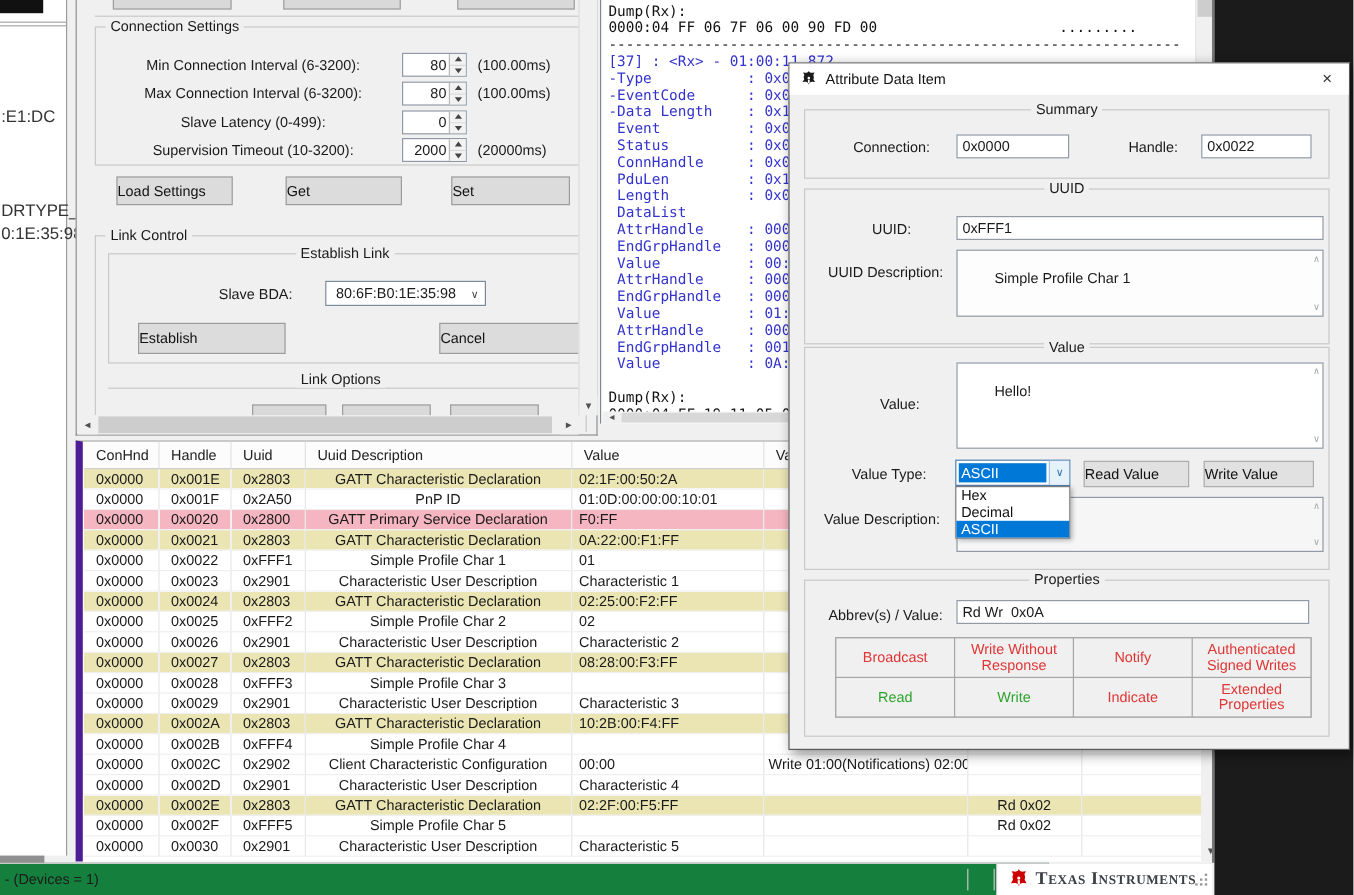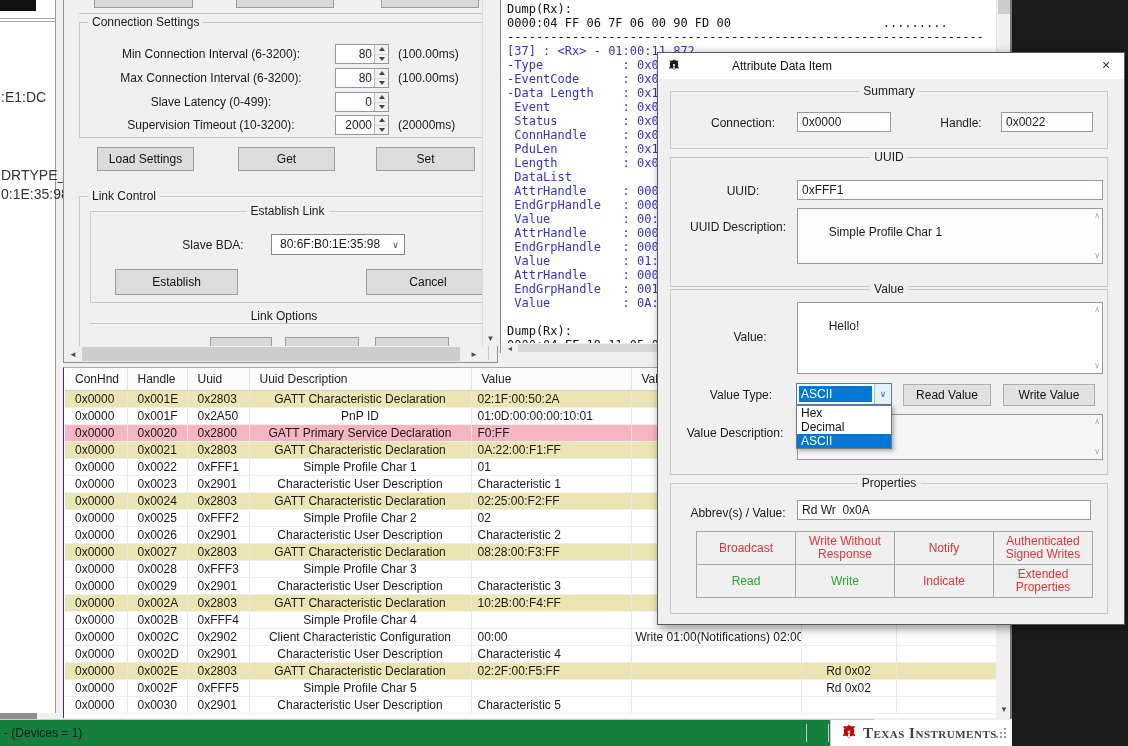--- a/index.html
+++ b/index.html
@@ -14,21 +14,21 @@
   .lp-line { left:0; width:56px; height:1px; background:#a8a8a8; }
   .lp-text { left:1px; color:#333; font-size:14px; white-space:nowrap; }
   .tl-black { left:0; top:0; width:36px; height:11px; background:#111; z-index:2; }
   .bl-gray { left:0; top:713px; width:37px; height:6px; background:#8f8f8f; z-index:2; }
 
   
   .settings { left:63px; top:0; width:435px; height:363px; background:#f0f0f0; border-left:1px solid #909090; border-right:1px solid #909090; border-bottom:1px solid #909090; z-index:1; }
   .gb { position:absolute; border:1px solid #c9c9c9; }
   .gbt { position:absolute; top:-8px; background:#f0f0f0; padding:0 4px; white-space:nowrap; color:#1a1a1a; }
   .gbt.left { left:8px; } .gbt.center { left:50%; transform:translateX(-50%); }
-  .btn { position:absolute; background:#dcdcdc; border:1px solid #9d9d9d; text-align:center; color:#111; }
+  .btn { position:absolute; background:#dcdcdc; border:1px solid #9d9d9d; color:#111; }
   .btn-partial { position:absolute; background:#d9d9d9; border:1px solid #9d9d9d; }
   .lbl { position:absolute; text-align:center; white-space:nowrap; color:#1a1a1a; }
   .tb { position:absolute; background:#fff; border:1px solid #8f9aa6; line-height:18px; padding-left:4px; white-space:nowrap; overflow:hidden; }
   .spin { position:absolute; height:20px; background:#fff; border:1px solid #8f9aa6; display:flex; }
   .spin-val { width:38px; text-align:right; padding-right:2px; line-height:18px; }
   .spin-btns { width:14px; border-left:1px solid #b8b8b8; display:flex; flex-direction:column; }
   .spin-btns div { flex:1; background:#f2f2f2; display:flex; align-items:center; justify-content:center; border-bottom:1px solid #d8d8d8; }
   .spin-btns div:last-child { border-bottom:none; }
   .tri-up { width:0; height:0; border-left:3px solid transparent; border-right:3px solid transparent; border-bottom:4px solid #444; }
   .tri-down { width:0; height:0; border-left:3px solid transparent; border-right:3px solid transparent; border-top:4px solid #444; }
@@ -40,21 +40,21 @@
   .sb { position:absolute; background:#f0f0f0; }
   .sb-btn { position:absolute; background:#f0f0f0; color:#505050; font-size:8px; display:flex; align-items:center; justify-content:center; }
   .sb-thumb { position:absolute; background:#cdcdcd; }
 
   
   .logpanel { left:500px; top:0; width:512px; height:353px; background:#fff; border-left:1px solid #828790; z-index:1; }
   .loglines { position:absolute; left:6px; top:2px; font-family:"DejaVu Sans Mono", monospace; font-size:12px; line-height:14px; white-space:pre; }
   .ll { height:14px; } .ll.k { color:#111; } .ll.b { color:#3333cc; }
 
   
-  .tablewrap { left:63px; top:367px; width:949px; height:351px; background:#fff; border-left:1px solid #4c1d95; border-top:1px solid #a9a9a9; z-index:1; overflow:hidden; }
+  .tablewrap { left:63px; top:367px; width:949px; height:351px; background:#fff; border-left:6px solid #4c1d95; border-top:1px solid #a9a9a9; z-index:1; overflow:hidden; }
   table { border-collapse:collapse; table-layout:fixed; width:931px; margin-left:1px; }
   col.c0{width:62px} col.c1{width:60px} col.c2{width:62px} col.c3{width:222px} col.c4{width:160px} col.c5{width:170px} col.c6{width:95px} col.c7{width:100px}
   th { height:22px; font-weight:normal; text-align:left; padding-left:10px; color:#222; background:#fcfcfc; border-right:1px solid #e2e2e2; border-bottom:1px solid #cfcfcf; white-space:nowrap; overflow:hidden; }
   td { height:17px; border-right:1px solid #e7e7e7; border-bottom:1px solid #efefef; white-space:nowrap; overflow:hidden; font-size:12px; padding:0; }
   td.c0,td.c1,td.c2 { padding-left:10px; }
   td.c3 { text-align:center; }
   td.c4 { padding-left:6px; }
   td.c5 { padding-left:4px; }
   td.c6 { text-align:center; }
   tr.bg-y td { background:#eae5b2; }
@@ -64,21 +64,21 @@
   
   .statusbar { left:0; top:719px; width:874px; height:27px; background:#15803d; border-top:1px solid #c9c9c9; z-index:2; }
   .ti-panel { position:absolute; left:830px; top:0; width:180px; height:26px; background:#fff; border-left:1px solid #c6c6c6; display:flex; align-items:center; }
   .ti-text { font-family:"Liberation Serif", serif; font-variant:small-caps; font-weight:600; font-size:15px; letter-spacing:0.5px; color:#3b4046; margin-left:4px; }
   .sep { position:absolute; top:4px; width:1px; height:18px; background:#c6c6c6; }
   .grip-dot { position:absolute; width:2px; height:2px; background:#9a9a9a; }
 
   
   .dialog { left:657px; top:52px; width:468px; height:573px; background:#f0f0f0; border:1px solid #5a5a5a; box-shadow:3px 3px 10px rgba(0,0,0,0.45); z-index:10; }
   .dlg-title { position:absolute; left:0; top:0; width:100%; height:26px; background:#fff; }
-  .dlg-title .t { position:absolute; left:30px; top:6px; color:#111;margin-left:44px; }
+  .dlg-title .t { position:absolute; left:30px; top:6px; color:#111; }
   .dlg-close { position:absolute; right:4px; top:2px; width:28px; height:20px; text-align:center; line-height:20px; font-size:14px; color:#333; }
   .ml { position:absolute; background:#fdfdfd; border:1px solid #8f9aa6; padding:2px 14px 2px 4px; white-space:pre-wrap; overflow:hidden; }
   .ml .up, .ml .dn { position:absolute; right:2px; font-size:8px; color:#a8a8a8; line-height:8px; }
   .ml .up { top:3px; } .ml .dn { bottom:3px; }
   .vcombo { position:absolute; left:138px; top:330px; width:96px; height:22px; background:#fff; border:1px solid #4f7fae; display:flex; }
   .vcombo .cv { flex:1; margin:2px; background:#0078d7; color:#fff; line-height:16px; padding-left:2px; }
   .vcombo .ca { width:17px; background:#e5f1fb; border-left:1px solid #9ec7e8; color:#2a6db0; font-size:9px; display:flex; align-items:center; justify-content:center; }
   .dd { position:absolute; left:138px; top:352px; width:96px; background:#fff; border:1px solid #7a7a7a; box-shadow:2px 2px 4px rgba(0,0,0,0.3); z-index:12; }
   .dd-item { height:14px; line-height:14px; padding-left:4px; color:#111; }
   .dd-item.sel { background:#0078d7; color:#fff; }

